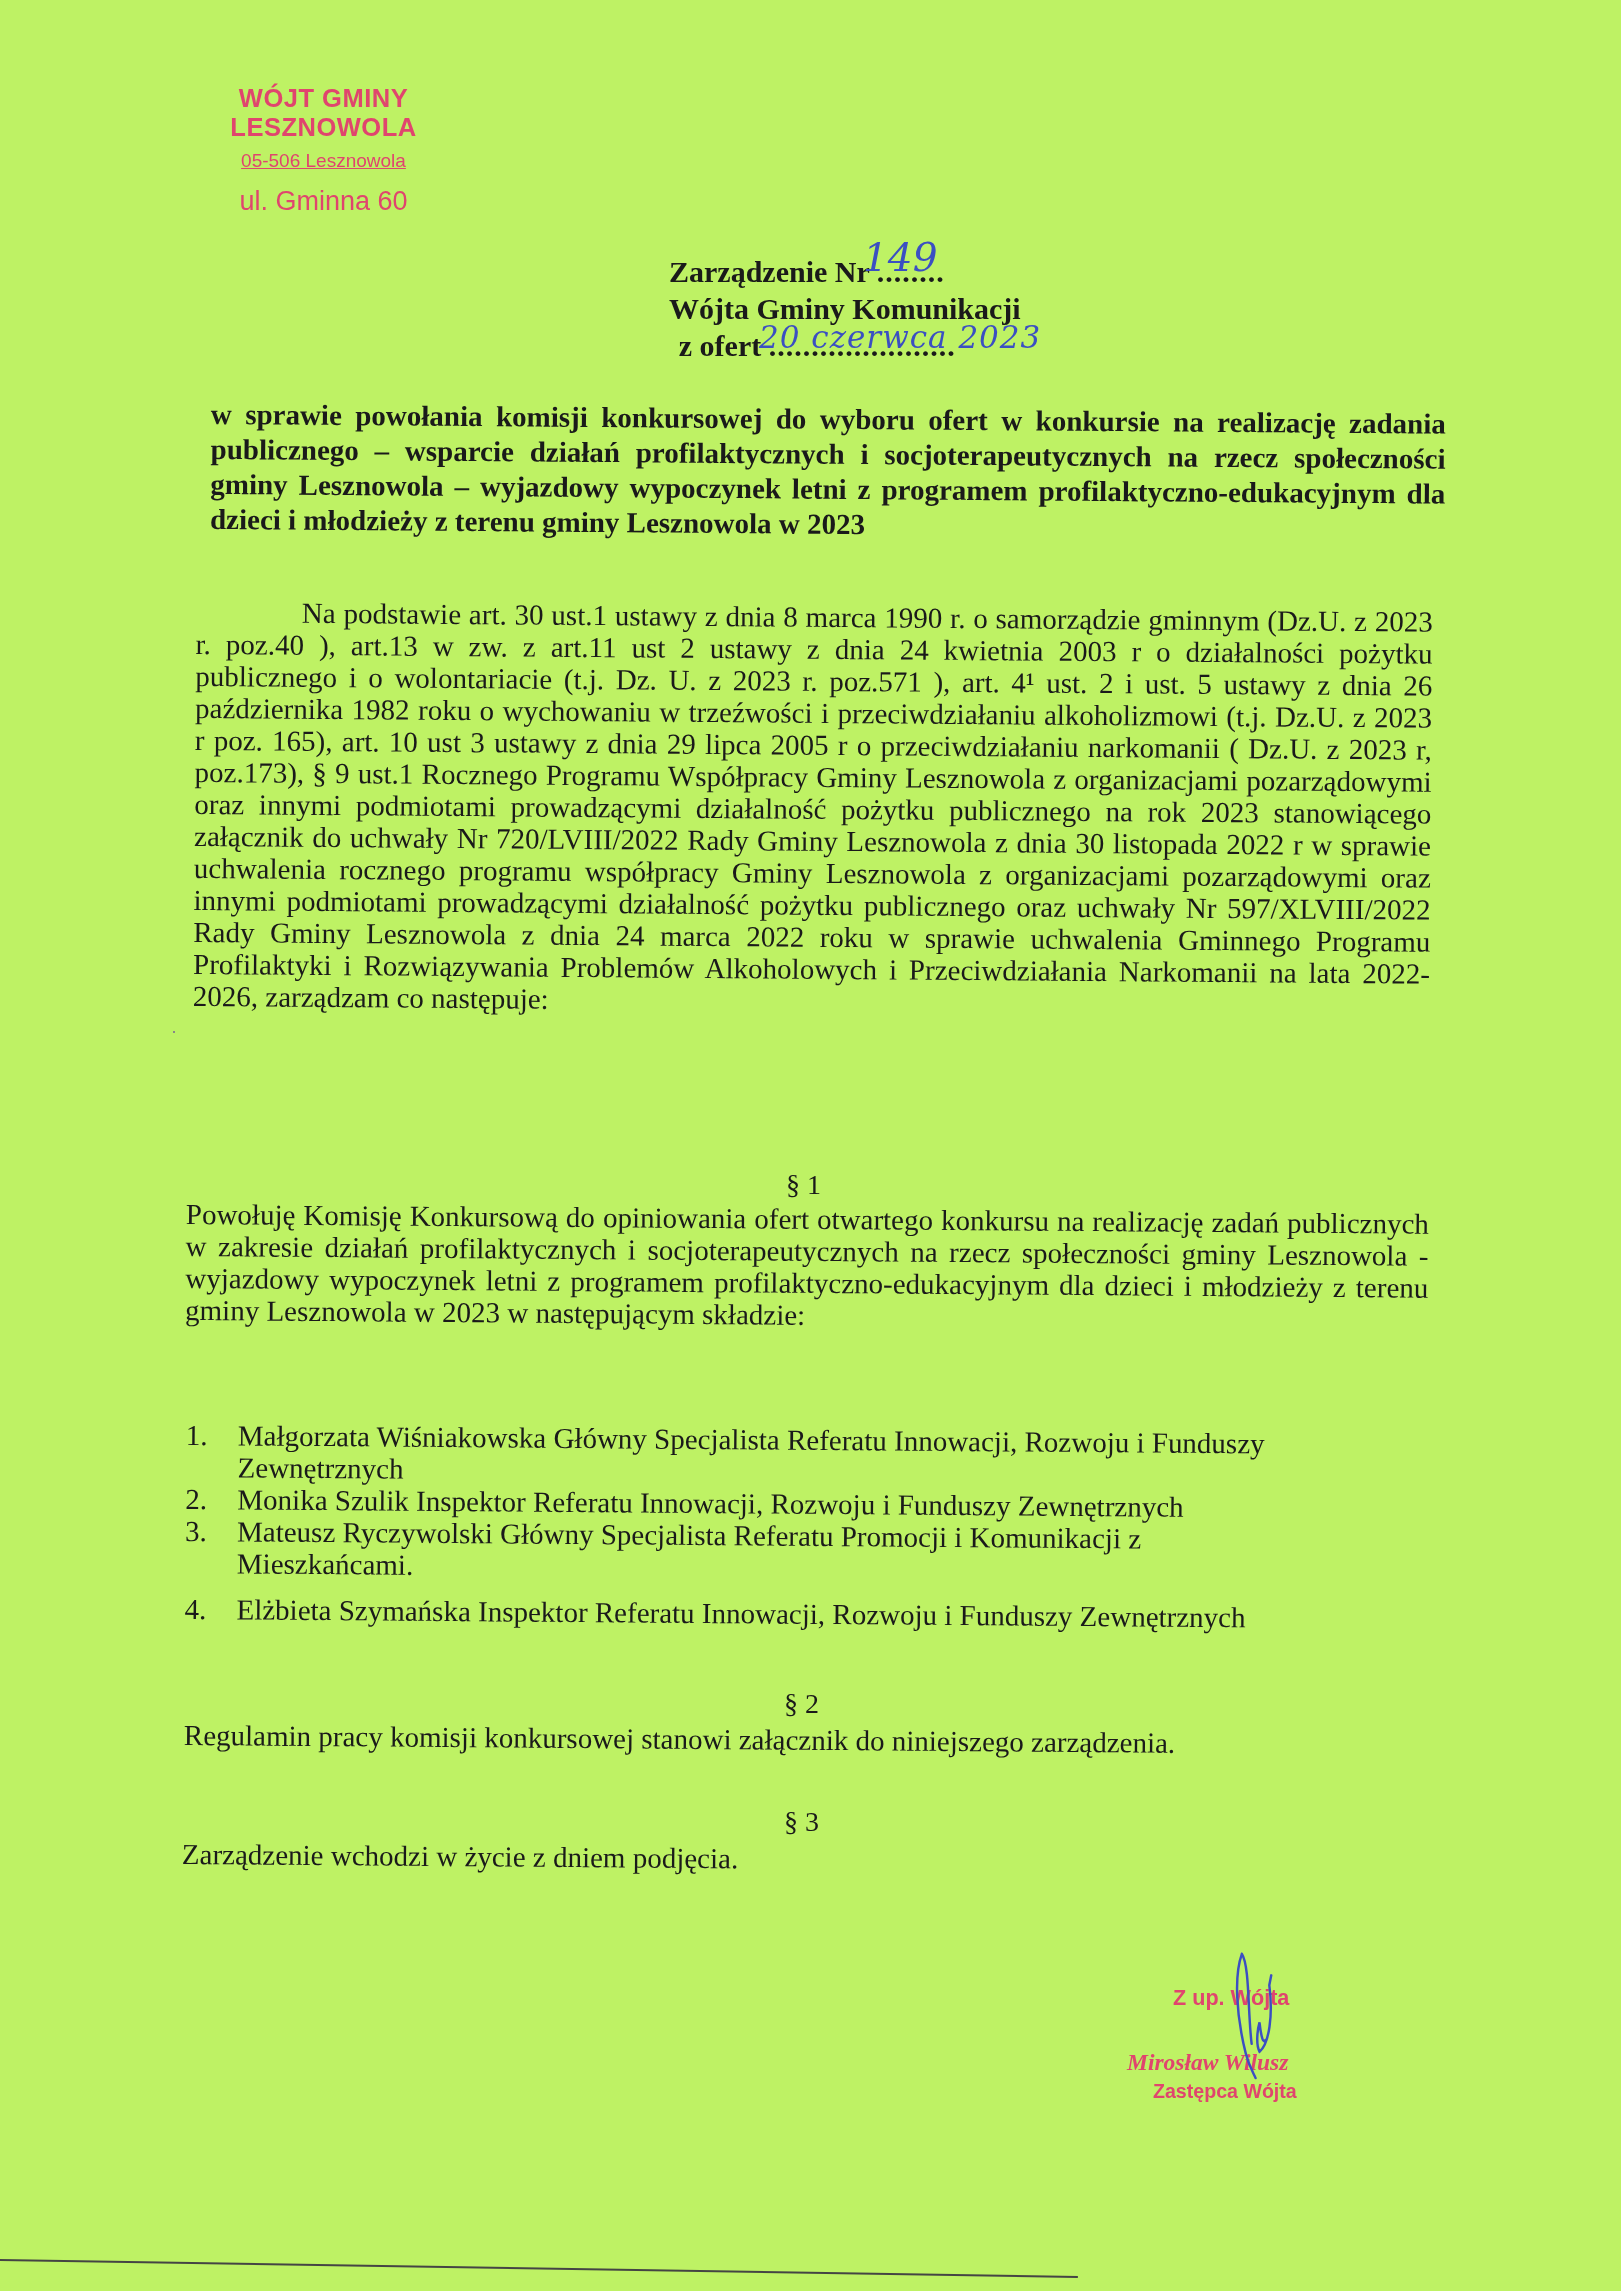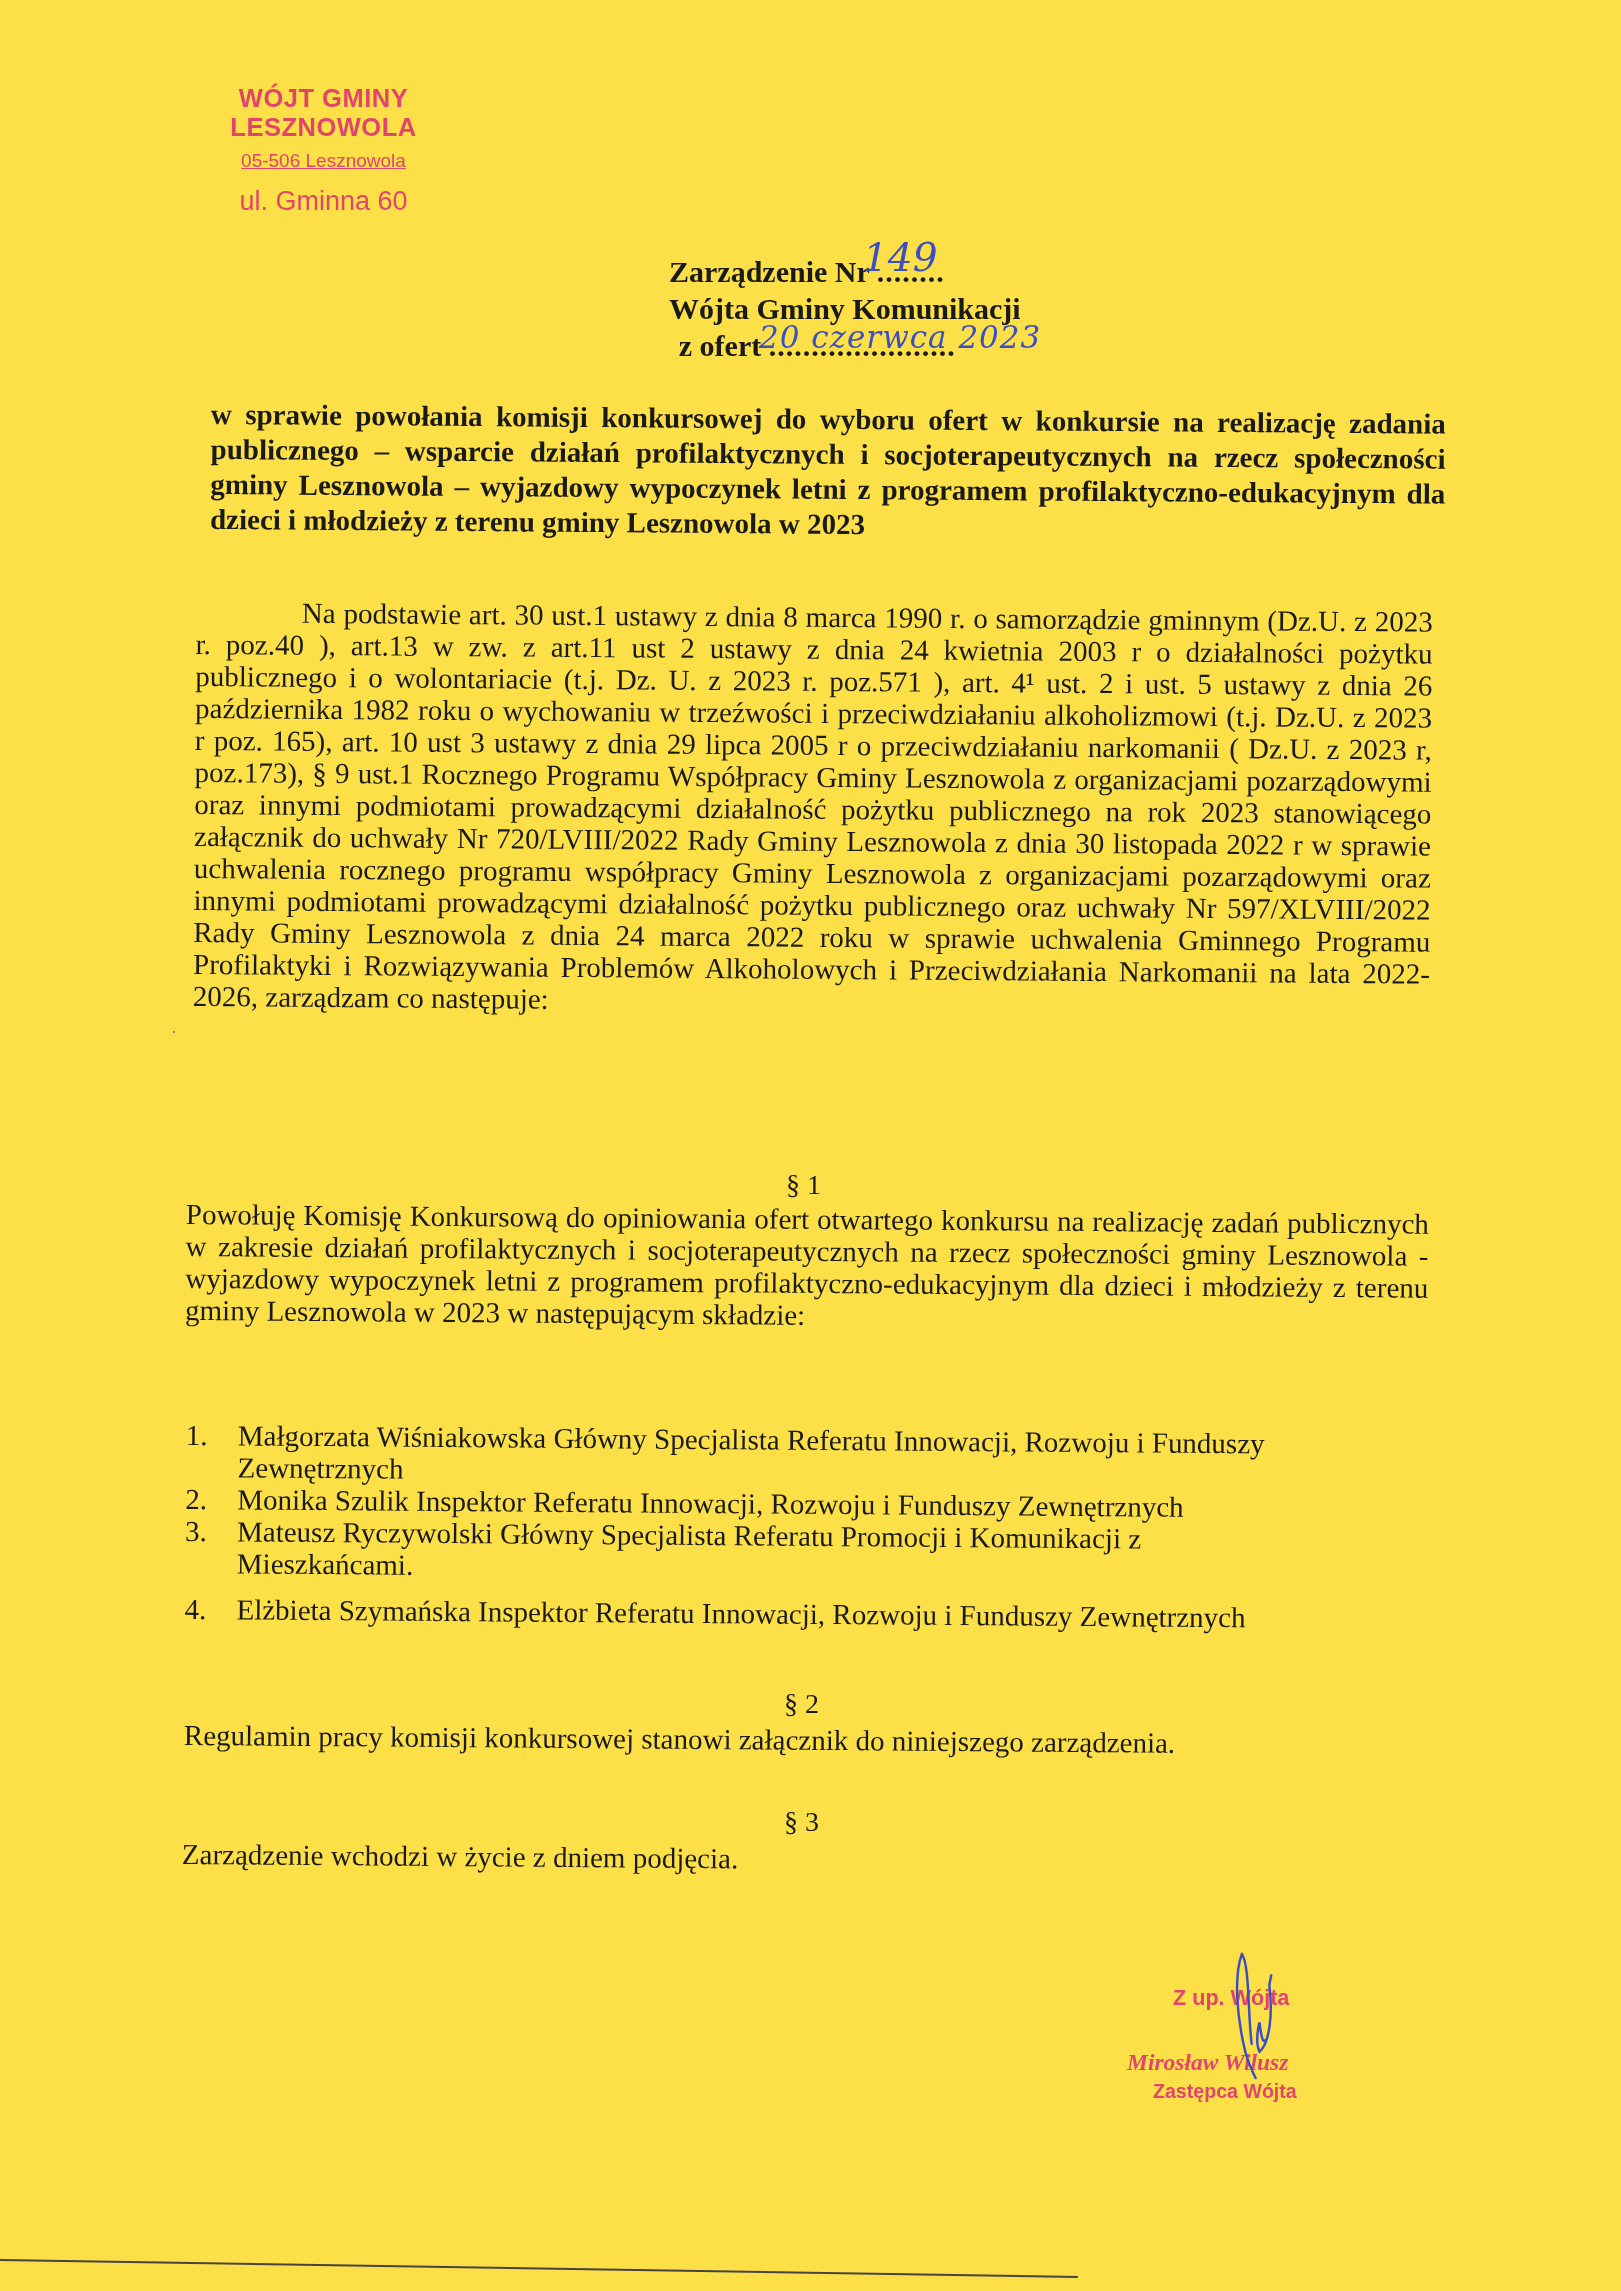--- a/index.html
+++ b/index.html
@@ -1,17 +1,17 @@
 <!DOCTYPE html>
 <html><head>
 <meta charset="utf-8">
 <style>
   html, body { margin: 0; padding: 0; background: #ffffff; }
   body { width: 1621px; height: 2292px; position: relative; overflow: hidden; }
-  .page { position: absolute; inset: 0; background: #fde047; }
+  .page { position: absolute; inset: 0; background: #bef264; }
   .serif { font-family: "Liberation Serif", "DejaVu Serif", serif; color: #1a1a1a; }
   .stamp { position: absolute; font-family: "Liberation Sans", "DejaVu Sans", sans-serif; color: #e0456e; }
   .stamp-header { left: 147px; top: 84px; width: 353px; text-align: center; }
   .stamp-header .l1 { font-weight: bold; font-size: 25.5px; letter-spacing: 0.5px; }
   .stamp-header .l2 { font-size: 19px; margin-top: 8px; text-decoration: underline; }
   .stamp-header .l3 { font-size: 27px; margin-top: 14px; }
 
   .title-block { position: absolute; left: 657px; top: 253px; font-weight: bold; font-size: 30px; line-height: 37px; }
   .title-block div { white-space: nowrap; margin-left: 12px; }
   .title-block .row2 { padding-left: 0; }

